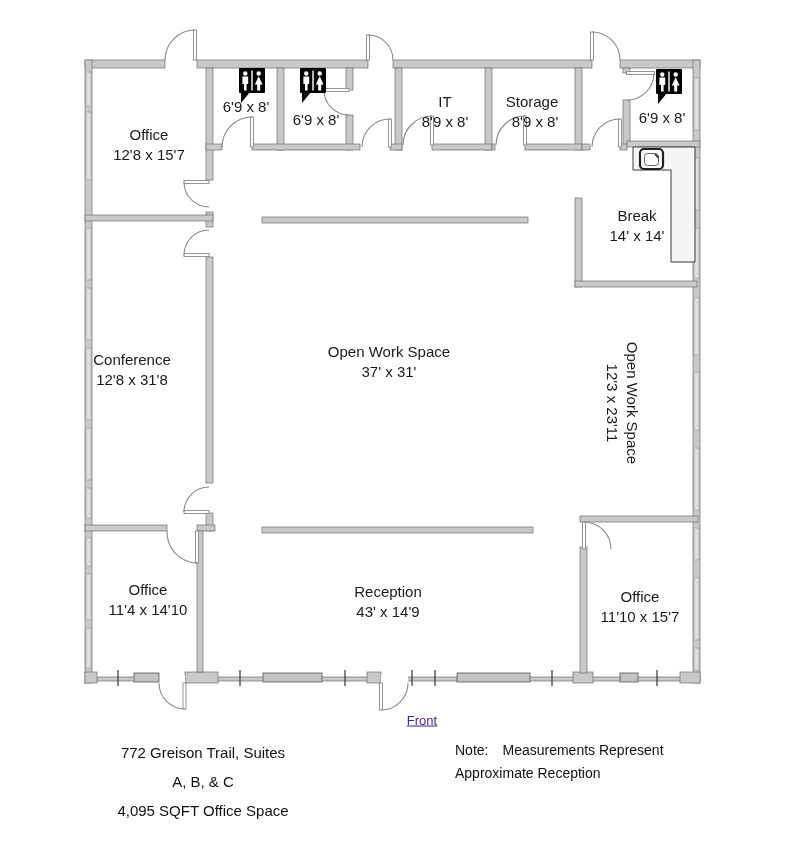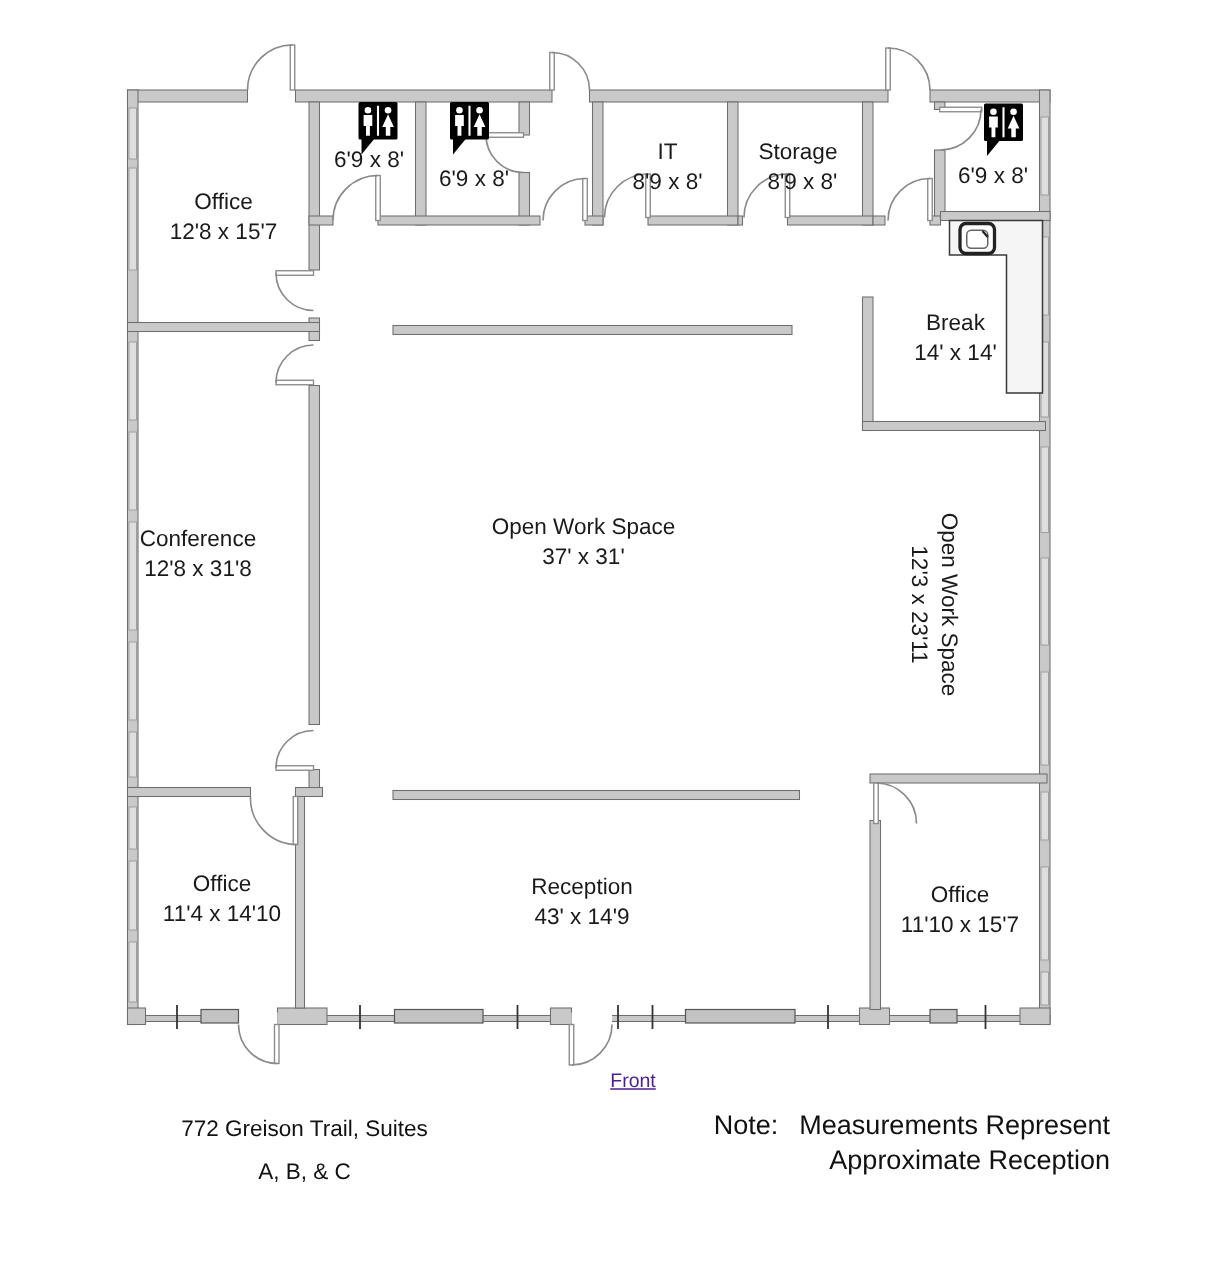--- a/index.html
+++ b/index.html
@@ -5,22 +5,22 @@
   html,body{margin:0;padding:0;background:#ffffff;}
   #plan{position:relative;width:803px;height:856px;background:#ffffff;overflow:hidden;
         font-family:"Liberation Sans", sans-serif;color:#1a1a1a;}
   #plan svg{position:absolute;left:0;top:0;}
   .room-label{position:absolute;transform:translate(-50%,-50%);text-align:center;
               font-size:15px;line-height:20px;white-space:nowrap;color:#1a1a1a;}
   .room-label.rot{transform:translate(-50%,-50%) rotate(90deg);}
   .front-label{position:absolute;transform:translate(-50%,-50%);font-size:13px;color:#4c1d95;text-decoration:underline;}
   .address-block{position:absolute;left:83px;top:709px;width:240px;text-align:center;
                  font-size:15px;line-height:29px;color:#111;margin-top:29px;}
-  .note-block{position:absolute;left:455px;top:739px;width:285px;text-align:right;
-              font-size:18px;line-height:23px;color:#111;}
+  .note-block{position:absolute;left:455px;top:739px;width:285px;text-align:left;
+              font-size:14px;line-height:23px;color:#111;}
   .note-prefix{padding-right:14px;}
   .wall{fill:#c9c9c9;stroke:#6e6e6e;stroke-width:0.7;}
   .winseg{fill:#dedede;stroke:#9a9a9a;stroke-width:0.6;}
   .winblk{fill:#c3c3c3;stroke:#555;stroke-width:0.8;}
   .arc{fill:none;stroke:#8a8a8a;stroke-width:1.1;}
   .leaf{fill:#ffffff;stroke:#8a8a8a;stroke-width:0.9;}
   .tick{stroke:#333;stroke-width:1.2;}
 </style>
 </head>
 <body>
@@ -280,20 +280,21 @@
 <div class="room-label" style="left:640px;top:607px;">
   <div>Office</div>
   <div>11'10 x 15'7</div>
 </div>
 
 <div class="front-label" style="left:422px;top:720px;">Front</div>
 
 <div class="address-block">
   <div>772 Greison Trail, Suites</div>
   <div>A, B, &amp; C</div>
+  <div>4,095 SQFT Office Space</div>
 </div>
 
 <div class="note-block">
   <div>
     <span class="note-prefix">Note:</span><span>Measurements Represent</span>
   </div>
   <div>Approximate Reception</div>
 </div>
 
 </div>

